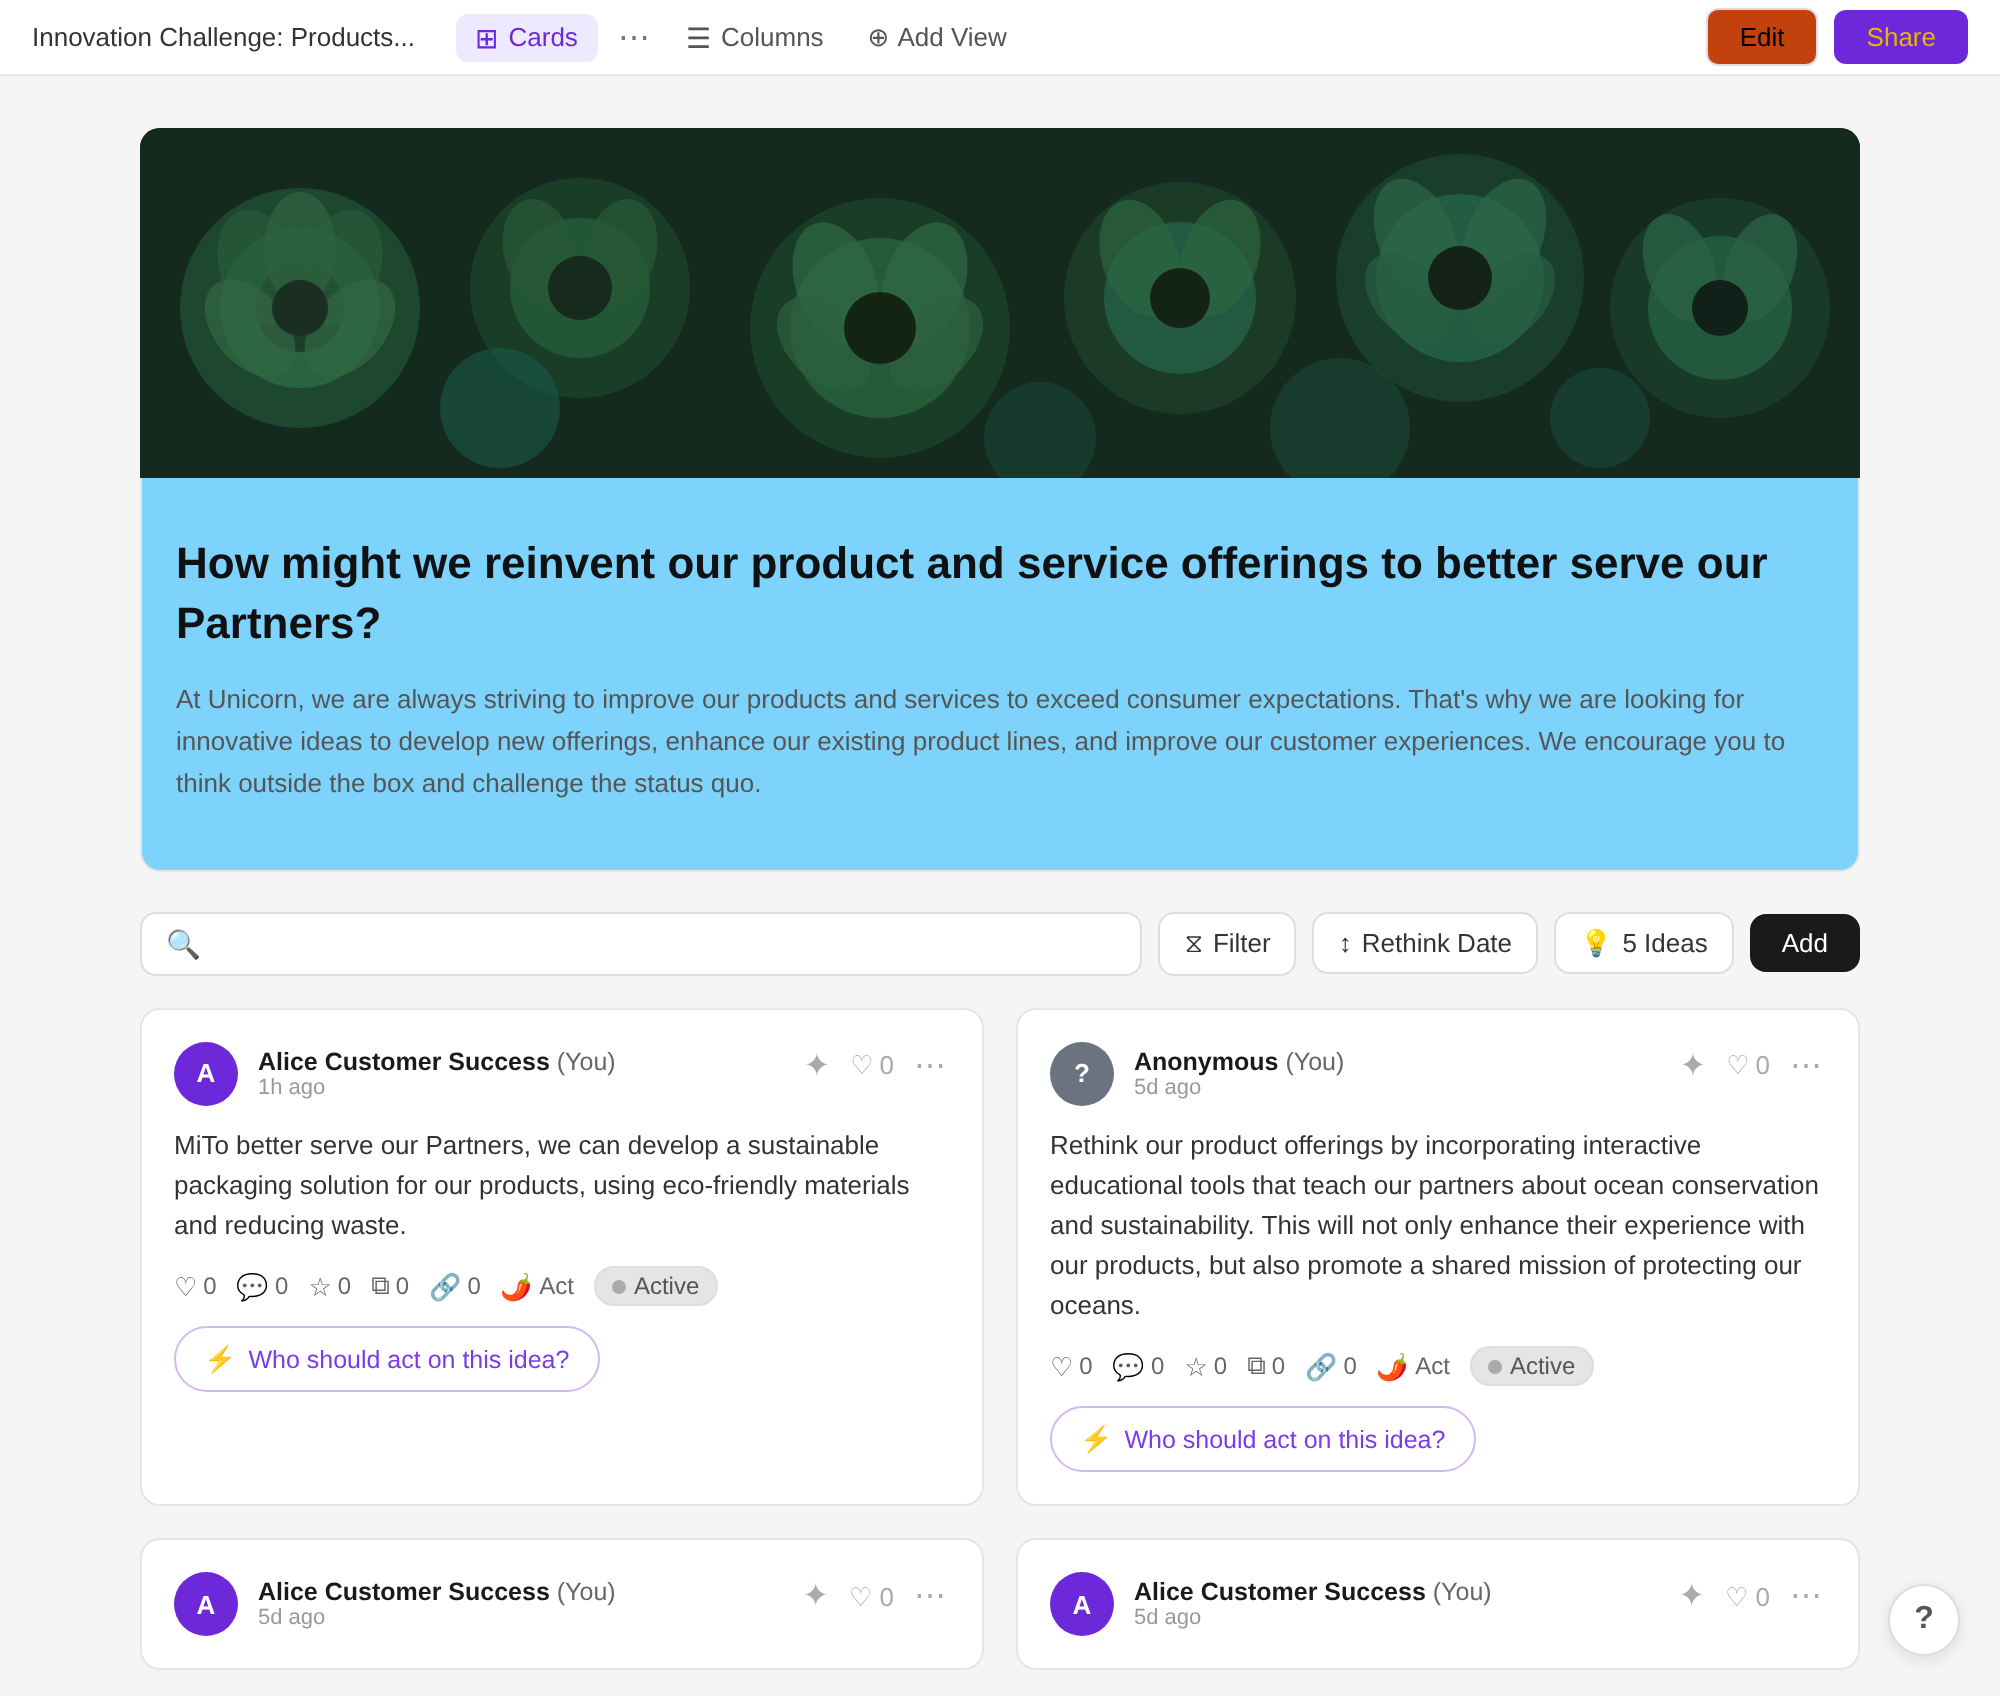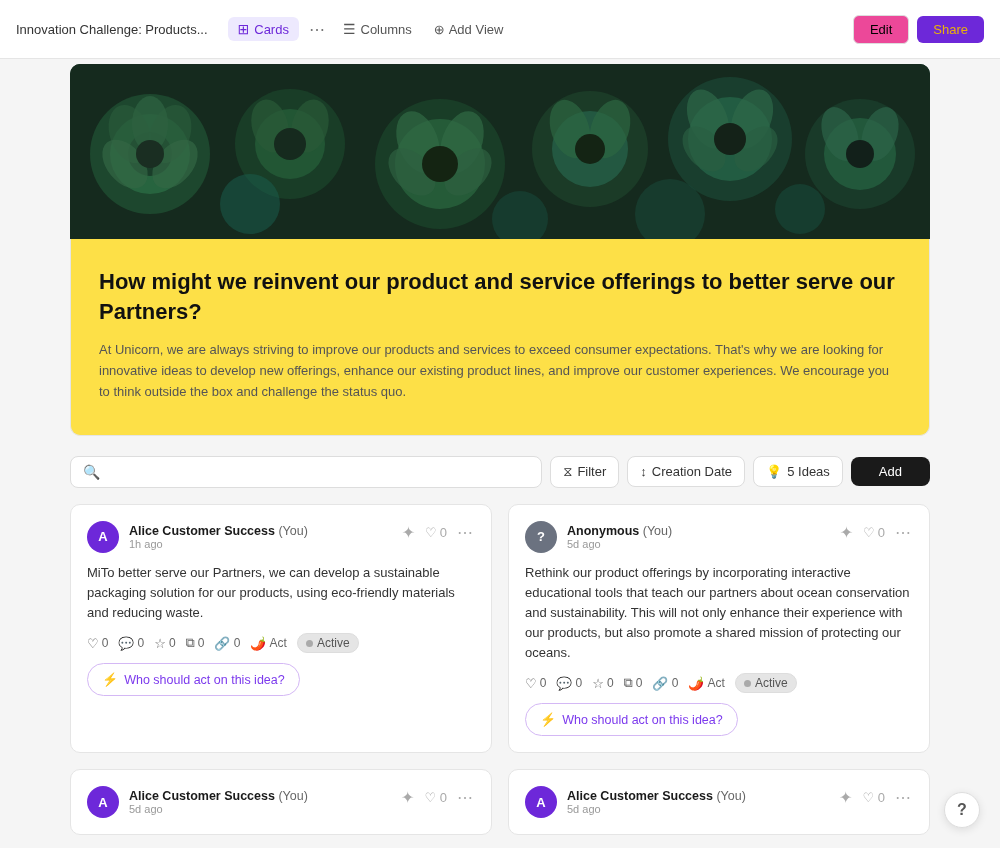--- a/index.html
+++ b/index.html
@@ -1,37 +1,37 @@
 <!DOCTYPE html>
 <html><head>
   <meta charset="utf-8">
   <style>
     * { box-sizing: border-box; margin: 0; padding: 0; }
     body { font-family: -apple-system, BlinkMacSystemFont, 'Segoe UI', sans-serif; background: #f5f5f5; font-size: 14px; color: #1a1a1a; overflow-x: hidden; }
 
     
     .top-nav {
       display: flex; align-items: center; background: #fff;
-      border-bottom: 1px solid #e5e5e5; padding: 0 16px; height: 59px;
+      border-bottom: 1px solid #e5e5e5; padding: 0 16px; height: 38px;
       position: fixed; top: 0; left: 0; right: 0; z-index: 100;
     }
     .nav-title { font-size: 13px; color: #333; font-weight: 500; margin-right: 20px; }
     .nav-views { display: flex; align-items: center; gap: 4px; flex: 1; }
     .nav-view-btn {
       display: flex; align-items: center; gap: 5px; padding: 4px 10px;
       border-radius: 6px; border: none; background: transparent; cursor: pointer;
       font-size: 13px; color: #555;
     }
     .nav-view-btn.active { background: #ede9fe; color: #6d28d9; font-weight: 500; }
     .nav-view-btn .view-icon { font-size: 14px; }
     .nav-kebab { background: none; border: none; cursor: pointer; padding: 2px 4px; color: #777; font-size: 16px; margin-left: 2px; }
     .nav-right { display: flex; gap: 8px; align-items: center; }
     .btn-edit {
       padding: 6px 16px; border-radius: 6px; border: 1px solid #ddd;
-      background: #ec4899; font-size: 13px; cursor: pointer; font-weight: 500;
+      background: #c2410c; font-size: 13px; cursor: pointer; font-weight: 500;
     }
     .btn-share {
       padding: 6px 16px; border-radius: 6px; border: none;
       background: #6d28d9; color: #eab308; font-size: 13px; cursor: pointer; font-weight: 500;
     }
     .add-view-btn {
       display: flex; align-items: center; gap: 4px; background: none; border: none;
       cursor: pointer; font-size: 13px; color: #555; padding: 4px 8px;
     }
 
@@ -48,22 +48,22 @@
       width: 100%; height: 100%;
       background:
         radial-gradient(ellipse at 20% 50%, #3a6b4a 0%, transparent 50%),
         radial-gradient(ellipse at 80% 30%, #2a5a4a 0%, transparent 40%),
         radial-gradient(ellipse at 50% 80%, #1a3a2a 0%, transparent 50%),
         radial-gradient(ellipse at 60% 20%, #4a8a6a 0%, transparent 30%),
         radial-gradient(ellipse at 10% 80%, #2a4a3a 0%, transparent 40%);
     }
 
     .challenge-card {
-      background: #fde047; border: 1px solid #e5e5e5; border-top: none;
-      border-radius: 0 0 10px 10px; padding: 28px 28px 32px; margin-bottom: 20px;
+      background: #7dd3fc; border: 1px solid #e5e5e5; border-top: none;
+      border-radius: 0 0 10px 10px; padding: 28px 17px 32px; margin-bottom: 20px;
     }
     .challenge-title { font-size: 22px; font-weight: 700; color: #111; margin-bottom: 14px; line-height: 1.35; }
     .challenge-desc { font-size: 13px; color: #555; line-height: 1.6; }
 
     
     .toolbar {
       display: flex; align-items: center; gap: 8px; margin-bottom: 16px;
     }
     .search-box {
       flex: 1; display: flex; align-items: center; background: #fff;
@@ -75,21 +75,21 @@
       display: flex; align-items: center; gap: 5px; padding: 7px 12px;
       border: 1px solid #ddd; border-radius: 8px; background: #fff;
       font-size: 13px; cursor: pointer; white-space: nowrap; color: #333;
     }
     .ideas-badge {
       display: flex; align-items: center; gap: 5px; padding: 7px 12px;
       border: 1px solid #ddd; border-radius: 8px; background: #fff;
       font-size: 13px; cursor: pointer; white-space: nowrap; color: #333;
     }
     .btn-add {
-      padding: 7px 28px; border-radius: 8px; border: none;
+      padding: 7px 16px; border-radius: 8px; border: none;
       background: #1a1a1a; color: #fff; font-size: 13px; cursor: pointer; font-weight: 500;
     }
 
     
     .cards-grid { display: grid; grid-template-columns: 1fr 1fr; gap: 16px; }
 
     .idea-card {
       background: #fff; border: 1px solid #e5e5e5; border-radius: 10px;
       padding: 16px; display: flex; flex-direction: column; gap: 10px;
     }
@@ -238,21 +238,21 @@
     <div class="search-box">
       <span class="search-icon">🔍</span>
       <input class="search-input" type="text" placeholder="" style="">
     </div>
     <button class="toolbar-btn">
       <span>⧖</span>
       <span>Filter</span>
     </button>
     <button class="toolbar-btn">
       <span>↕</span>
-      <span>Creation Date</span>
+      <span>Rethink Date</span>
     </button>
     <button class="ideas-badge">
       <span>💡</span>
       <span>5 Ideas</span>
     </button>
     <button class="btn-add">Add</button>
   </div>
 
   <div class="cards-grid">
 

